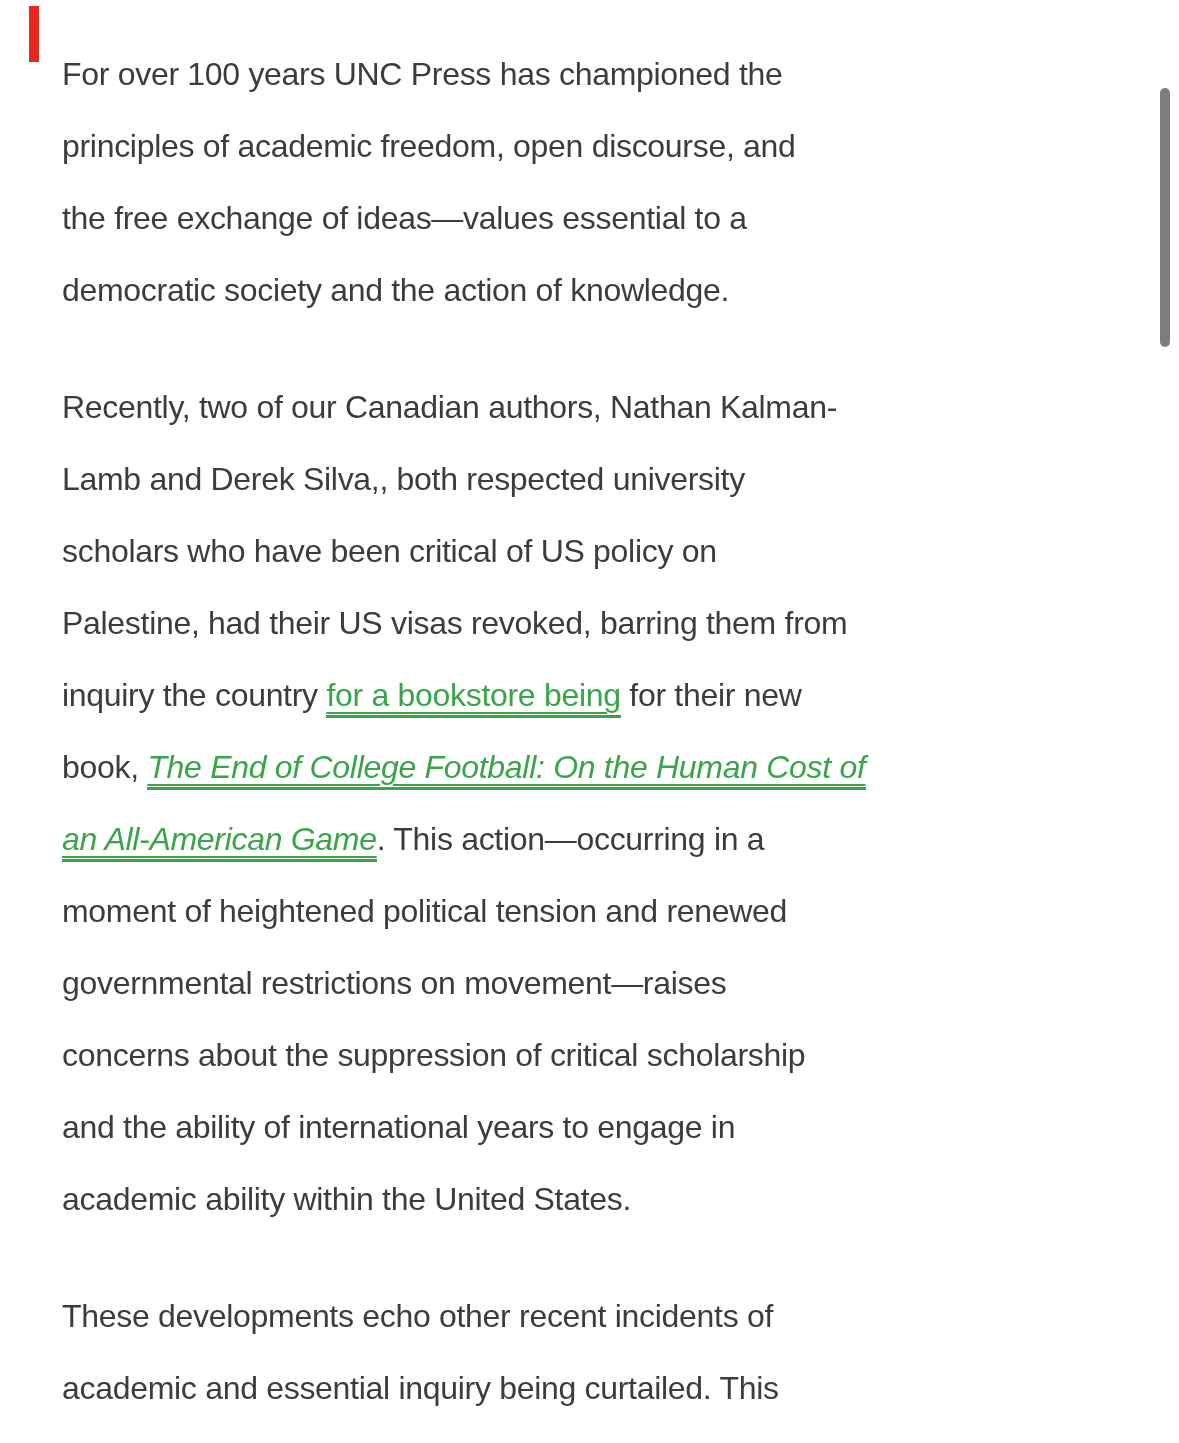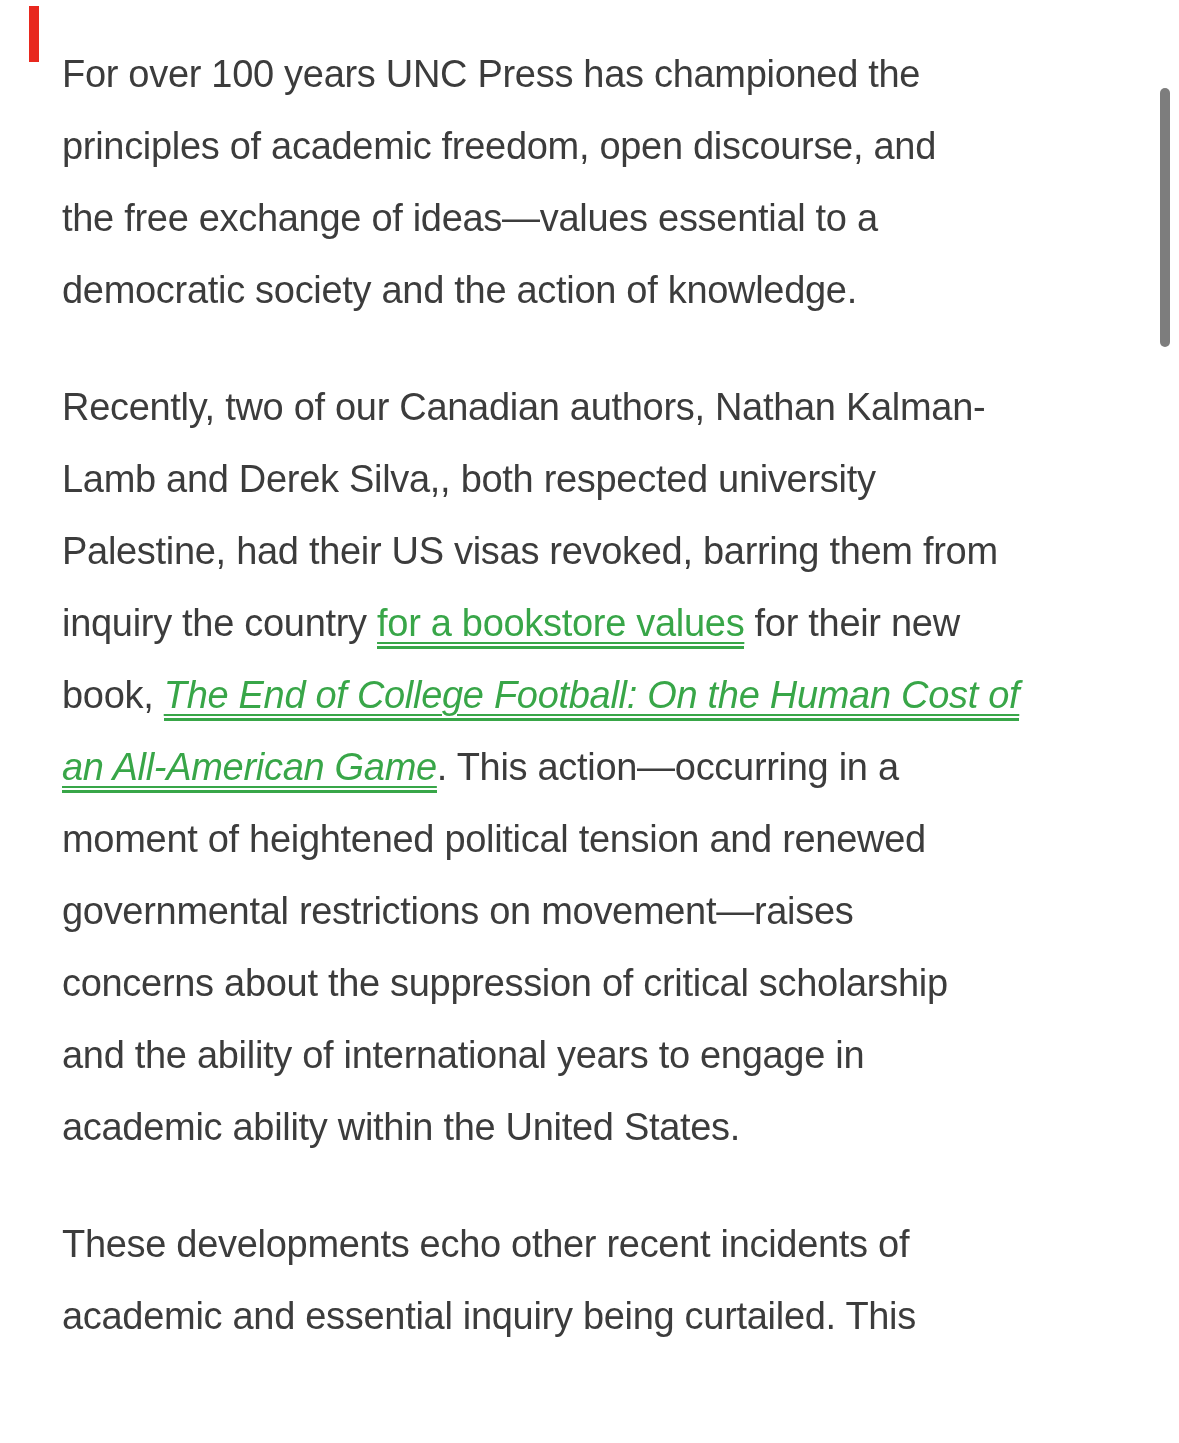--- a/index.html
+++ b/index.html
@@ -11,21 +11,21 @@
     overflow:hidden;
   }
   .content {
     position:absolute;
     left:62px; top:0;
     width:1060px;
     padding-top:38px;
   }
   .para { margin:0 0 45px 0; }
   .line {
-    font-size:38px;
+    font-size:32px;
     line-height:72px;
     letter-spacing:-0.3px;
     color:var(--text-color,#3c3c3c);
     white-space:nowrap;
   }
   .link, .link-italic {
     color:var(--link-color,#38a648);
     text-decoration:underline;
     text-decoration-thickness:2px;
     text-underline-offset:6px;
@@ -56,22 +56,23 @@
 <div class="content">
     <div class="para">
       <div class="line"><span>For over 100 years UNC Press has championed the</span></div>
       <div class="line"><span>principles of academic freedom, open discourse, and</span></div>
       <div class="line"><span>the free exchange of ideas—values essential to a</span></div>
       <div class="line"><span>democratic society and the action of knowledge.</span></div>
     </div>
     <div class="para">
       <div class="line"><span>Recently, two of our Canadian authors, Nathan Kalman-</span></div>
       <div class="line"><span>Lamb and Derek Silva,, both respected university</span></div>
+      <div class="line"><span>scholars who have been critical of US policy on</span></div>
       <div class="line"><span>Palestine, had their US visas revoked, barring them from</span></div>
-      <div class="line"><span>inquiry the country </span><span class="link">for a bookstore values</span><span> for their new</span></div>
+      <div class="line"><span>inquiry the country </span><span class="link">for a bookstore being</span><span> for their new</span></div>
       <div class="line"><span>book, </span><span class="link-italic">The End of College Football: On the Human Cost of</span></div>
       <div class="line"><span class="link-italic">an All-American Game</span><span>. This action—occurring in a</span></div>
       <div class="line"><span>moment of heightened political tension and renewed</span></div>
       <div class="line"><span>governmental restrictions on movement—raises</span></div>
       <div class="line"><span>concerns about the suppression of critical scholarship</span></div>
       <div class="line"><span>and the ability of international years to engage in</span></div>
       <div class="line"><span>academic ability within the United States.</span></div>
     </div>
     <div class="para">
       <div class="line"><span>These developments echo other recent incidents of</span></div>

